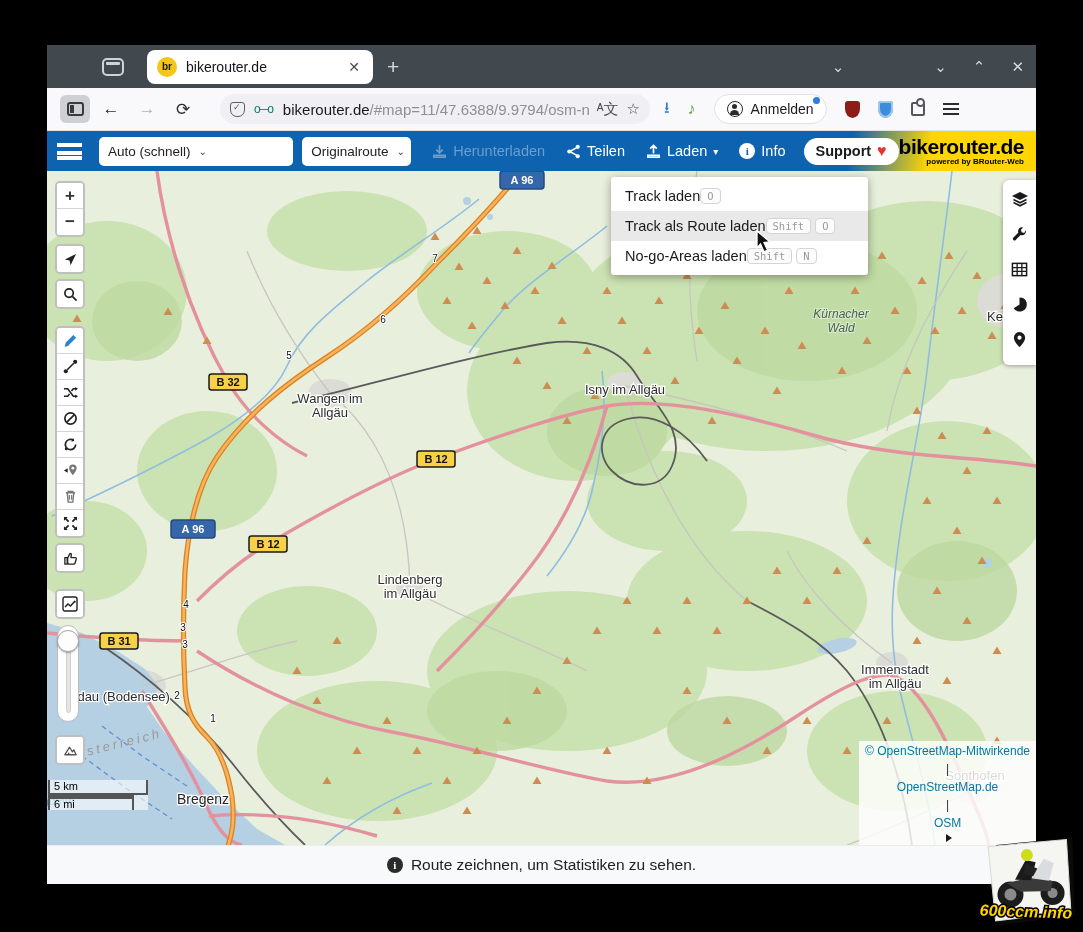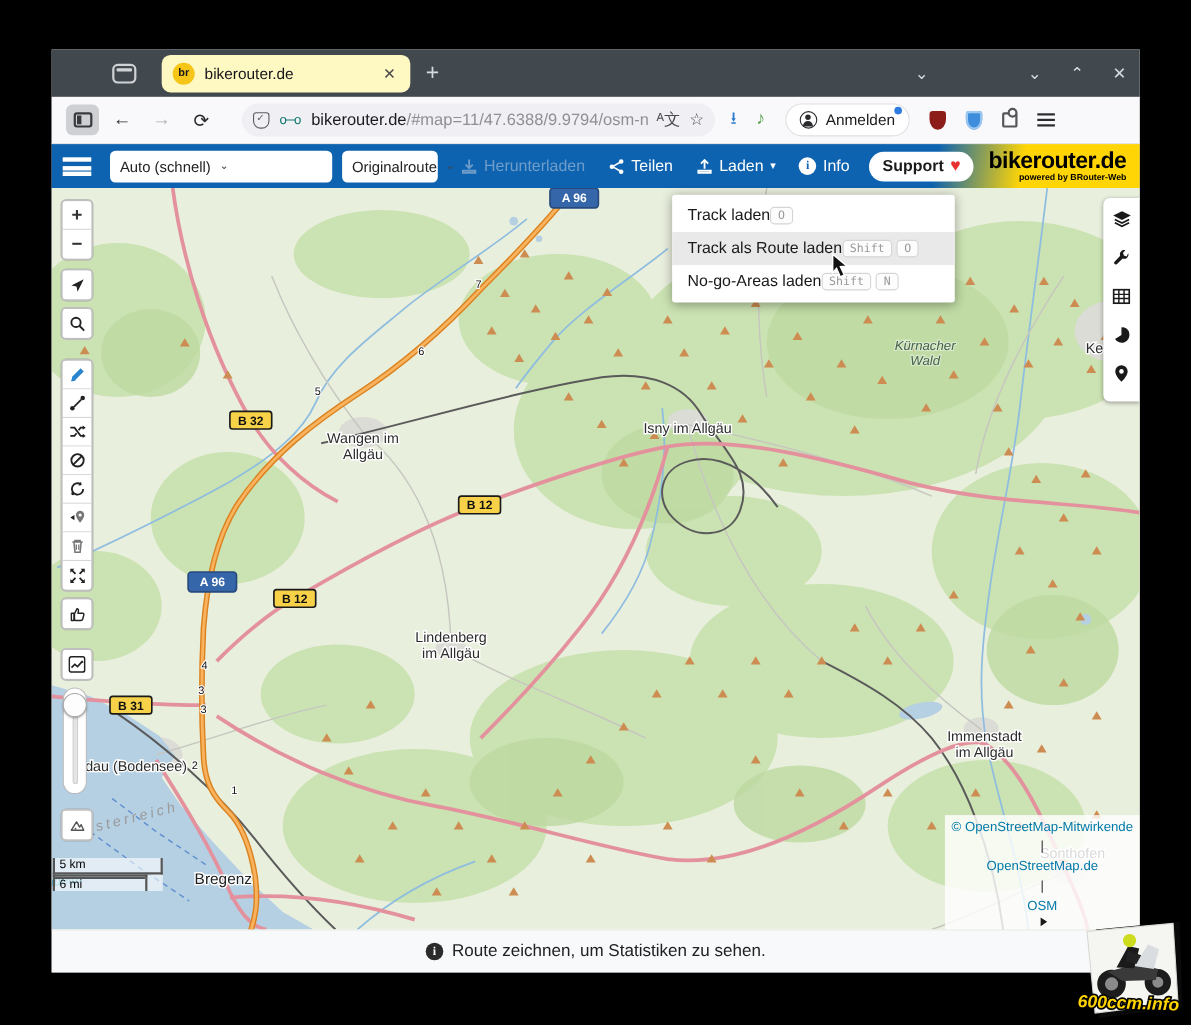--- a/index.html
+++ b/index.html
@@ -3,21 +3,21 @@
 <meta charset="utf-8">
 <style>
   * { margin:0; padding:0; box-sizing:border-box; }
   html,body { width:1083px; height:932px; background:#000; font-family:"Liberation Sans",sans-serif; overflow:hidden; }
   .window { position:absolute; left:47px; top:45px; width:989px; height:839px; background:#fff; overflow:visible; }
 
   
   .titlebar { position:relative; height:43px; background:#42494e; display:flex; align-items:center; }
   .fxview { width:22px; height:18px; margin-left:55px; border:2px solid #cfd3d6; border-radius:5px; position:relative; }
   .fxview::after { content:""; position:absolute; left:2px; right:2px; top:2px; height:3px; background:#cfd3d6; border-radius:1px; }
-  .tab { margin-left:23px; width:226px; height:34px; background:#fef9c3; border-radius:8px; display:flex; align-items:center; padding:0 10px; }
+  .tab { margin-left:23px; width:226px; height:34px; background:#ffffff; border-radius:8px; display:flex; align-items:center; padding:0 10px; }
   .favicon { width:20px; height:20px; border-radius:50%; background:#f5c518; color:#1a1a1a; font-size:10px; font-weight:bold; display:flex; align-items:center; justify-content:center; }
   .tab-title { flex:1; margin-left:9px; font-size:14px; color:#15141a; white-space:nowrap; overflow:hidden; }
   .tab-close { color:#4a4a4a; font-size:14px; padding:0 3px; }
   .newtab { color:#d6dadd; font-size:21px; margin-left:14px; font-weight:300; }
   .tb-right { position:absolute; right:12px; top:0; height:100%; display:flex; align-items:center; gap:26px; color:#d6dadd; font-size:15px; }
   .tb-right .gap { width:38px; }
 
   
   .navbar { height:43px; background:#f9f9fb; display:flex; align-items:center; border-bottom:1px solid #e3e3e6; }
   .navbtn { width:30px; height:28px; display:flex; align-items:center; justify-content:center; font-size:17px; color:#2b2b2e; margin-left:6px; border-radius:6px; }
@@ -49,21 +49,21 @@
   .hamb { width:16px; height:12px; border-top:2px solid #2b2b2e; border-bottom:2px solid #2b2b2e; position:relative; }
   .hamb::after { content:""; position:absolute; left:0; right:0; top:3px; height:2px; background:#2b2b2e; }
 
   
   .apptoolbar { height:40px; background:linear-gradient(100deg,#0d63b0 0%,#0d63b0 81%,#ffd505 89%,#ffd505 100%); display:flex; align-items:center; color:#fff; }
   .blue-hamb { width:26px; height:17px; margin:0 17px 0 10px; border-top:4px solid #fff; border-bottom:4px solid #fff; position:relative; }
   .blue-hamb::after { content:""; position:absolute; left:0; right:0; top:4.5px; height:4px; background:#fff; }
   .sel { background:#fff; color:#222; border-radius:5px; height:29px; display:flex; align-items:center; padding:0 9px; font-size:13.5px; }
   .sel .car { color:#444; font-size:10px; margin-left:8px; }
   .sel1 { width:202px; }
-  .sel2 { width:87px; margin-left:9px; }
+  .sel2 { width:109px; margin-left:9px; }
   .tbtn { display:flex; align-items:center; gap:6px; font-size:14.5px; margin-left:21px; white-space:nowrap; }
   .tbtn.disabled { color:#6f9dc9; }
   .tbtn svg { display:block; }
   .support { margin-left:18px; background:#fff; border-radius:15px; height:27px; display:flex; align-items:center; padding:0 12px; gap:6px; color:#1a1a1a; font-weight:bold; font-size:14.5px; }
   .heart { color:#e8302e; font-size:16px; }
   .logo { margin-left:auto; margin-right:12px; text-align:right; color:#000; line-height:1; }
   .logo-title { font-size:21px; font-weight:800; letter-spacing:-0.5px; }
   .logo-sub { font-size:8px; font-weight:bold; margin-top:1px; }
 
   

